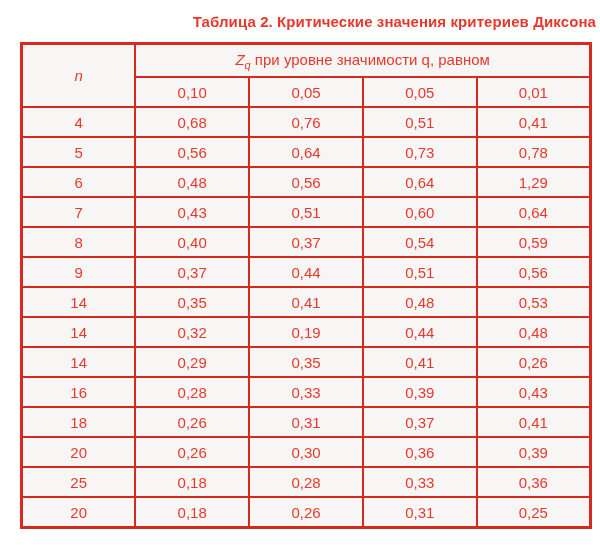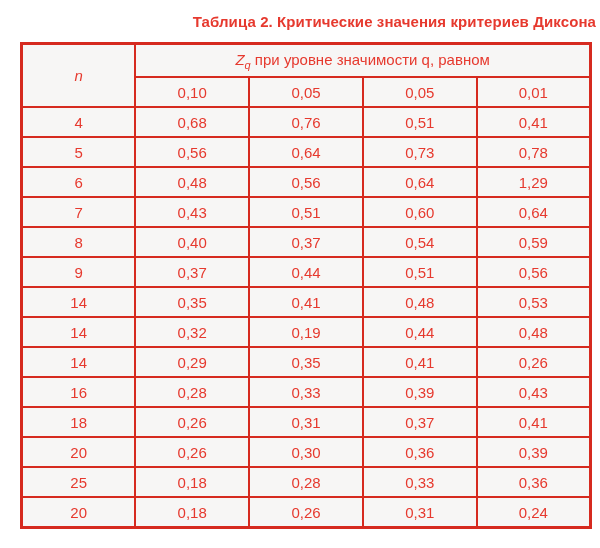--- a/index.html
+++ b/index.html
@@ -174,17 +174,17 @@
         <td>0,18</td>
         <td>0,28</td>
         <td>0,33</td>
         <td>0,36</td>
       </tr>
       <tr class="data-row">
         <td>20</td>
         <td>0,18</td>
         <td>0,26</td>
         <td>0,31</td>
-        <td>0,24</td>
+        <td>0,25</td>
       </tr>
     </tbody>
   </table>
 </div>
 
 </body></html>

